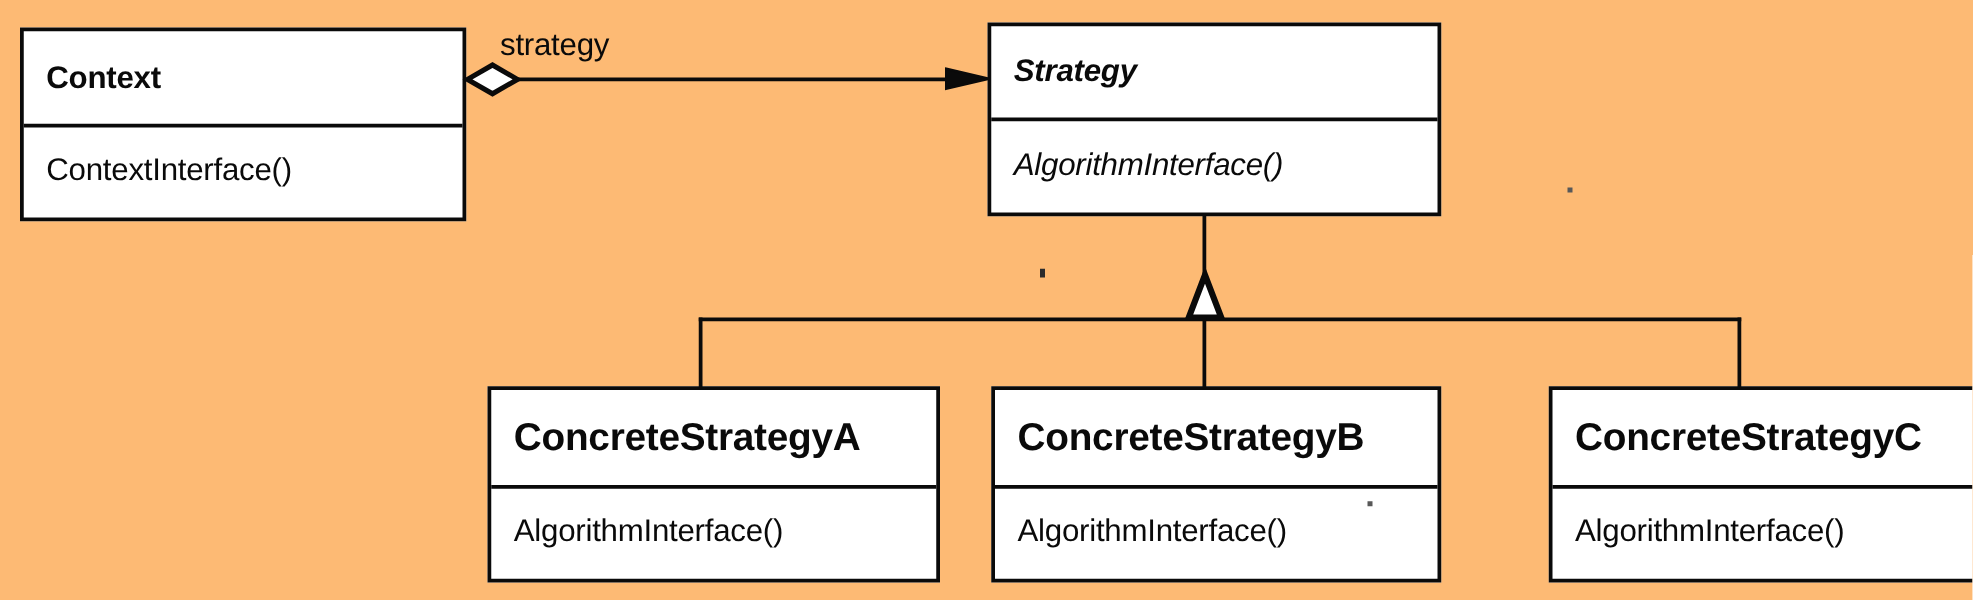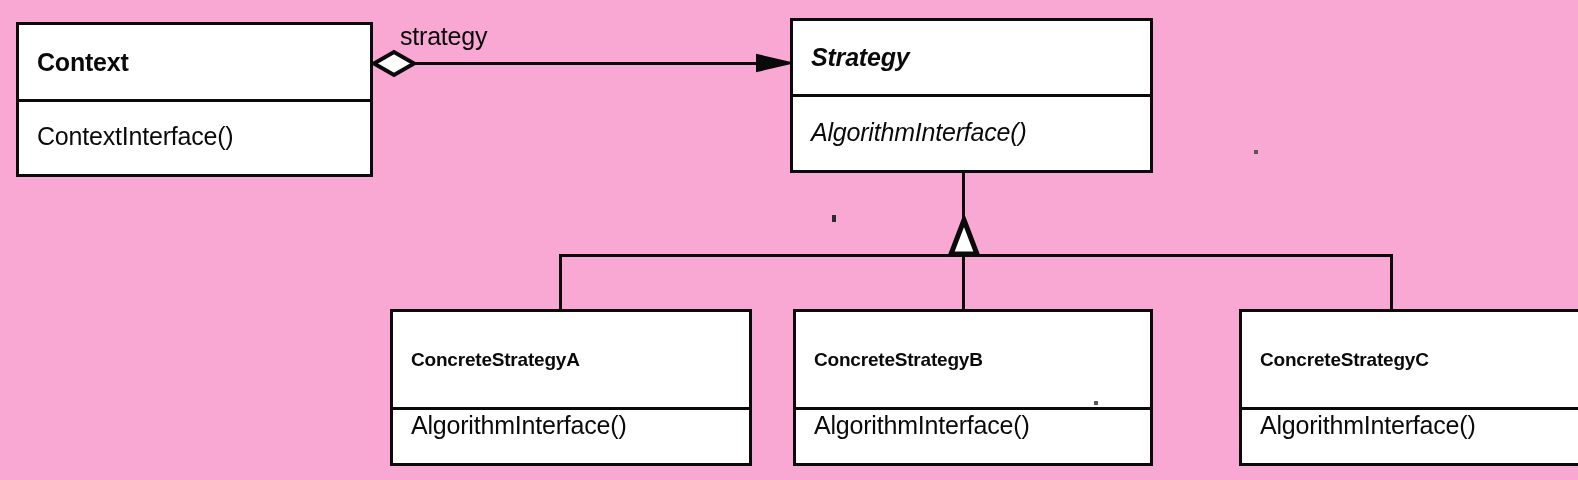--- a/index.html
+++ b/index.html
@@ -4,21 +4,21 @@
 <style>
   html, body {
     margin: 0;
     padding: 0;
     background: #ffffff;
   }
   #canvas {
     position: relative;
     width: 1578px;
     height: 480px;
-    background: #f9a8d4;
+    background: #fdba74;
     overflow: hidden;
     font-family: "Liberation Sans", sans-serif;
     text-decoration: underline;
     -webkit-font-smoothing: none;
   }
 
   
   .uml-class {
     position: absolute;
     box-sizing: border-box;
@@ -54,21 +54,21 @@
   
   #class-context    { left: 16px;   top: 22px;  width: 357px; height: 155px; }
   #class-context  .uml-name { height: 77px; font-size: 25px; font-weight: bold; }
   #class-context  .uml-ops  { height: 75px; font-size: 25px; }
 
   #class-strategy   { left: 790px;  top: 18px;  width: 363px; height: 155px; }
   #class-strategy .uml-name { height: 76px; font-size: 25px; font-weight: bold; font-style: italic; }
   #class-strategy .uml-ops  { height: 76px; font-size: 25px; font-style: italic; }
 
   .concrete { top: 309px; height: 157px; }
-  .concrete .uml-name { height: 98px; font-size: 19px; font-weight: bold; }
+  .concrete .uml-name { height: 79px; font-size: 31px; font-weight: bold; }
   .concrete .uml-ops  { height: 75px; font-size: 25px; }
 
   #class-concrete-a { left: 390px;  width: 362px; }
   #class-concrete-b { left: 793px;  width: 360px; }
   #class-concrete-c { left: 1239px; width: 364px; }
 
   
   .line-h {
     position: absolute;
     background: #0a0a0a;

